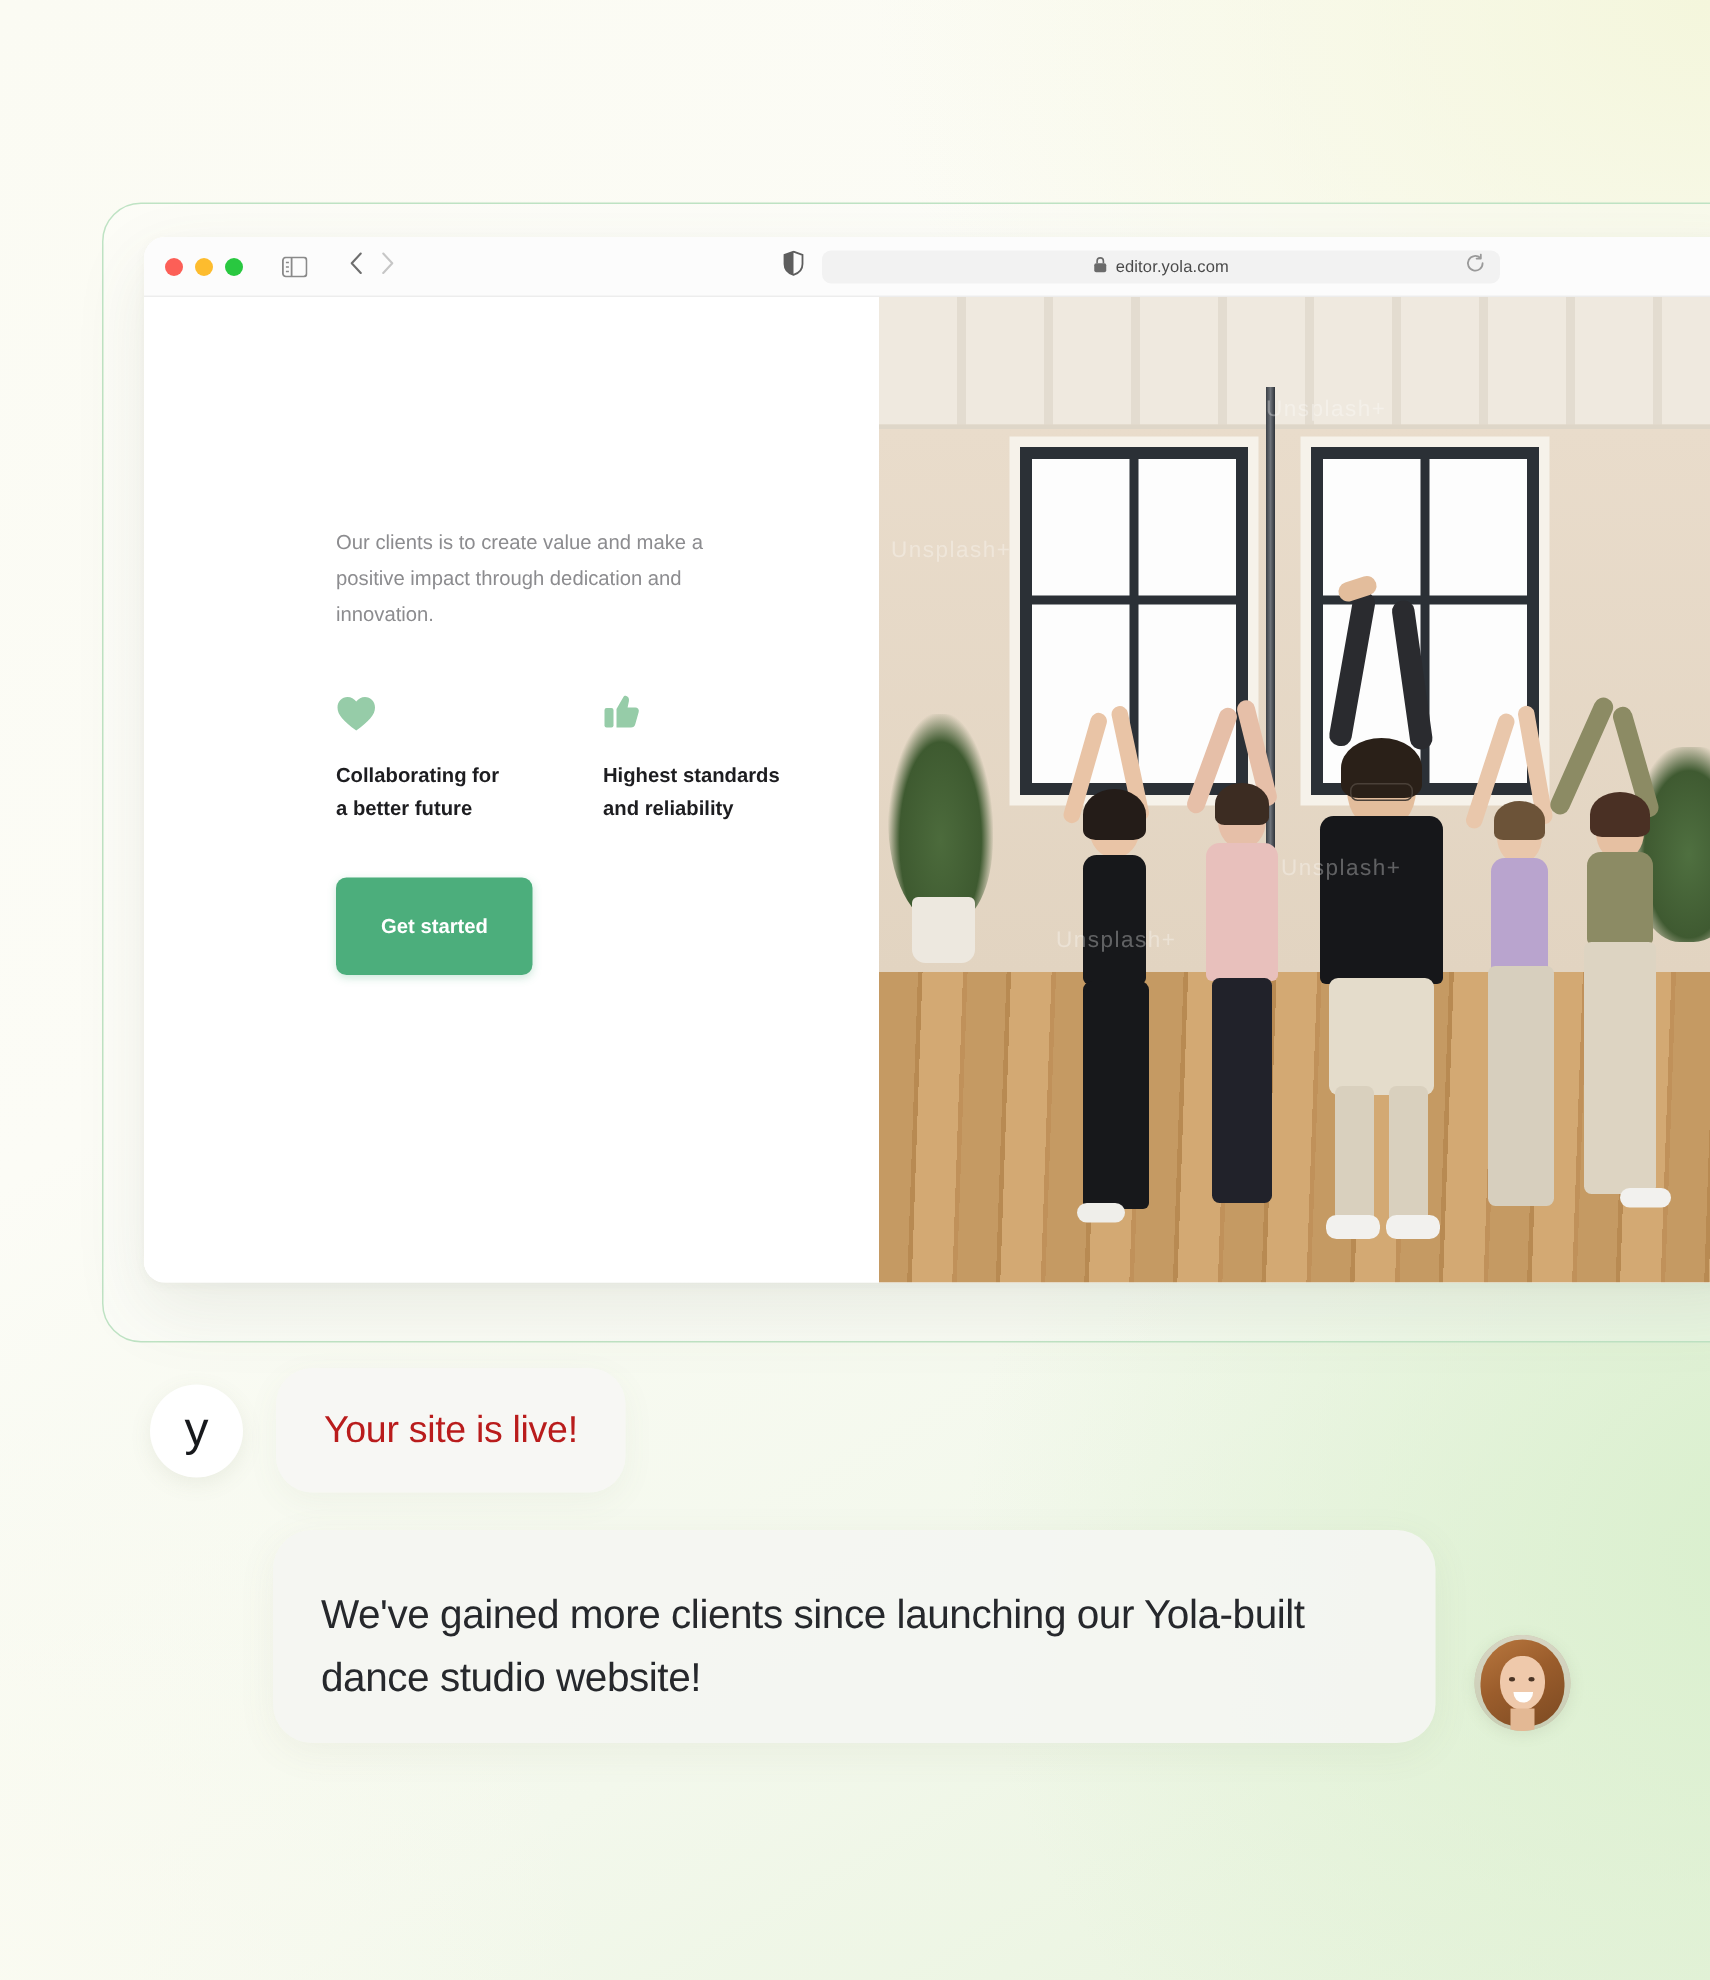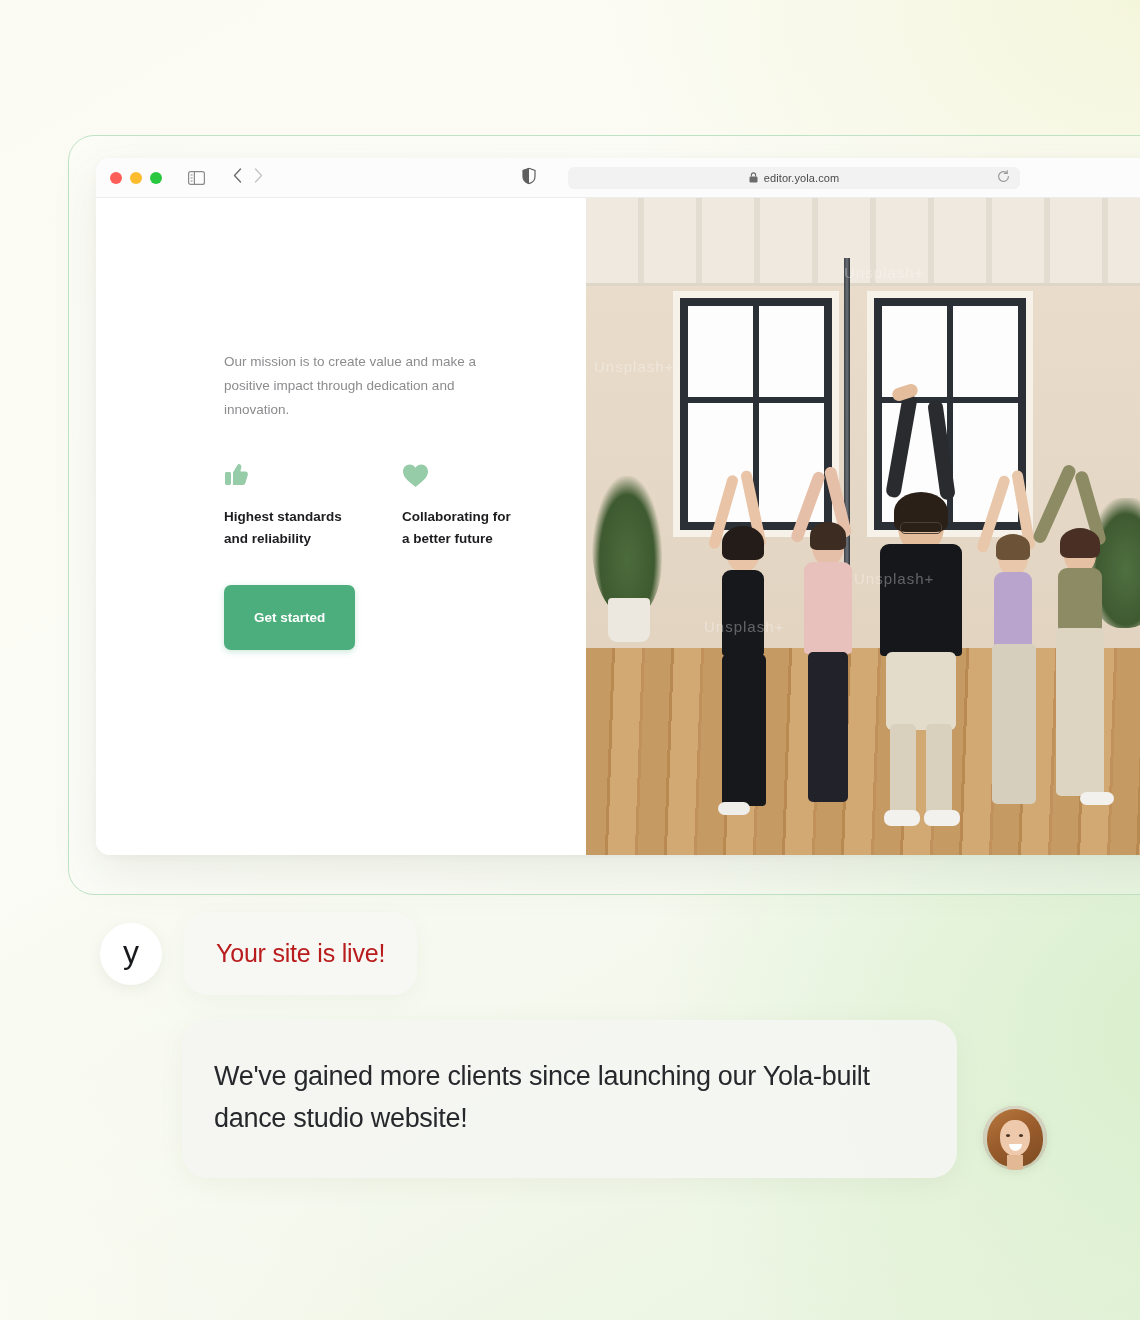--- a/index.html
+++ b/index.html
@@ -70,21 +70,21 @@
     color: #7d7d7d;
   }
   .nav-arrows { display: flex; align-items: center; gap: 12px; margin-left: 28px; }
   .chev { color: #6e6e6e; }
   .chev.disabled { color: #c6c6c6; }
 
   .shield-wrap { position: absolute; left: 426px; top: 50%; transform: translateY(-50%); }
 
   .url-bar {
     position: absolute;
-    left: 472px;
+    left: 452px;
     top: 50%;
     transform: translateY(-50%);
     width: 452px;
     height: 22px;
     background: #F2F2F2;
     border-radius: 6px;
     display: flex;
     align-items: center;
     justify-content: center;
   }
@@ -261,21 +261,21 @@
     color: #b91c1c;
     letter-spacing: -0.2px;
     box-shadow: 0 6px 22px rgba(110,120,90,0.06);
   }
 
   .chat-row-2 { position: absolute; left: 182px; top: 120px; display: flex; align-items: flex-end; }
   .bubble-large {
     width: 775px;
     background: rgba(244,245,242,0.92);
     border-radius: 26px;
-    padding: 36px 40px 38px 32px;
+    padding: 36px 40px 22px 32px;
     font-size: 27px;
     line-height: 1.55;
     color: #26282C;
     letter-spacing: -0.3px;
     box-shadow: 0 6px 26px rgba(110,120,90,0.07);
   }
   .client-avatar {
     margin-left: 26px;
     margin-bottom: 8px;
     width: 64px; height: 64px; border-radius: 50%;
@@ -367,42 +367,42 @@
             <path d="M11.4 6.5a4.9 4.9 0 1 1-1.5-3.5" stroke="#9a9a9a" stroke-width="1.2" stroke-linecap="round" fill="none"></path>
             <path d="M10.2 0.6 L10.2 3.4 L7.4 3.4" stroke="#9a9a9a" stroke-width="1.2" stroke-linecap="round" stroke-linejoin="round" fill="none"></path>
           </svg>
         </span>
       </div>
     </div>
 
     <div class="site-body">
 
       <div class="hero-left">
-        <p class="hero-sub">Our mission is to create value and make a positive impact through dedication and innovation.</p>
+        <p class="hero-sub">Our clients is to create value and make a positive impact through dedication and innovation.</p>
 
         <div class="features">
+          <div class="feature">
+            <div class="feature-icon">
+              <svg width="27" height="25" viewBox="0 0 27 25" fill="#96CCA8">
+                <path d="M13.5 24 C5 17.6 1 13.6 1 8.6 C1 4.6 4 1.6 7.7 1.6 c2.3 0 4.4 1.2 5.8 3.1 1.4-1.9 3.5-3.1 5.8-3.1 3.7 0 6.7 3 6.7 7 0 5-4 9-12.5 15.4Z"></path>
+              </svg>
+            </div>
+            <div class="feature-label">Collaborating for
+a better future</div>
+          </div>
+
           <div class="feature">
             <div class="feature-icon">
               <svg width="27" height="27" viewBox="0 0 27 27" fill="#96CCA8">
                 <rect x="1" y="11" width="6" height="13" rx="1.4"></rect>
                 <path d="M9 24 h9.6a3 3 0 0 0 2.9-2.2l2.3-8.1A2.4 2.4 0 0 0 21.5 10.6H16.4l.9-4.3c.3-1.6-.6-3.1-2.1-3.4-.7-.1-1.3.2-1.6.8L9 11.6Z"></path>
               </svg>
             </div>
             <div class="feature-label">Highest standards
 and reliability</div>
-          </div>
-
-          <div class="feature">
-            <div class="feature-icon">
-              <svg width="27" height="25" viewBox="0 0 27 25" fill="#96CCA8">
-                <path d="M13.5 24 C5 17.6 1 13.6 1 8.6 C1 4.6 4 1.6 7.7 1.6 c2.3 0 4.4 1.2 5.8 3.1 1.4-1.9 3.5-3.1 5.8-3.1 3.7 0 6.7 3 6.7 7 0 5-4 9-12.5 15.4Z"></path>
-              </svg>
-            </div>
-            <div class="feature-label">Collaborating for
-a better future</div>
           </div>
         </div>
 
         <button class="cta-button">Get started</button>
       </div>
 
       <div class="hero-photo">
         <div class="ph-ceiling"></div>
         <div class="ph-wall"></div>
         <div class="ph-window w1"></div>

